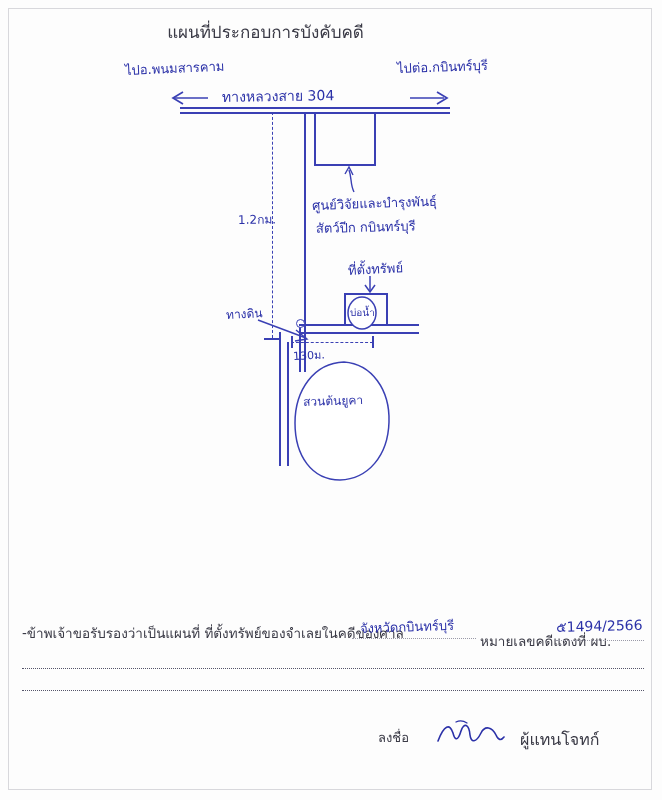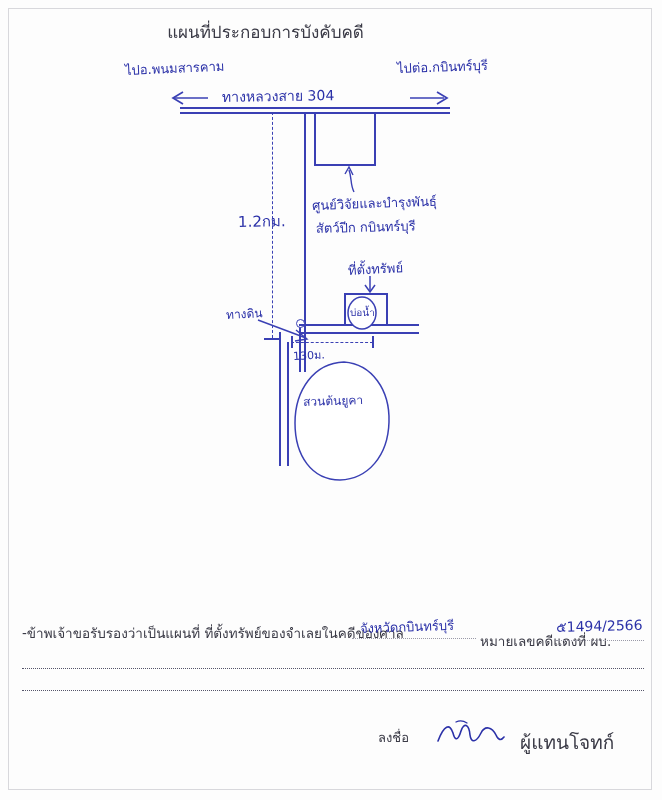--- a/index.html
+++ b/index.html
@@ -91,21 +91,21 @@
 
     <div class="hand noselect" style="left:312px;top:145px;font-size:13px;transform:rotate(-2deg);">ศูนย์วิจัยและบำรุงพันธุ์</div>
     <div class="hand noselect" style="left:316px;top:168px;font-size:13px;transform:rotate(-1.5deg);">สัตว์ปีก   กบินทร์บุรี</div>
 
     <div class="ink ink-v" style="left:304px;top:62px;height:260px;"></div>
     <div class="ink ink-v" style="left:299px;top:272px;height:50px;"></div>
 
     <div class="dash-v" style="left:272px;top:62px;height:226px;"></div>
     <div class="ink ink-h" style="left:264px;top:288px;width:16px;"></div>
 
-    <div class="hand noselect" style="left:238px;top:160px;font-size:15px;transform:rotate(-1deg);">1.2กม.</div>
+    <div class="hand noselect" style="left:238px;top:160px;font-size:12px;transform:rotate(-1deg);">1.2กม.</div>
 
     <div class="hand noselect" style="left:226px;top:255px;font-size:12px;transform:rotate(-3deg);">ทางดิน</div>
     <svg style="left:258px;top:268px;width:52px;height:26px;">
       <line x1="0" y1="2" x2="48" y2="20" stroke="#3a40b4" stroke-width="1.4"></line>
       <polyline points="38,12 49,21 37,23" fill="none" stroke="#3a40b4" stroke-width="1.4"></polyline>
     </svg>
 
     <div style="position:absolute;left:296px;top:269px;width:7px;height:7px;border:1.6px solid #3a40b4;border-radius:50%;background:#fff;"></div>
 
     <div class="ink ink-h" style="left:299px;top:274px;width:120px;"></div>
@@ -162,17 +162,17 @@
   <div style="position:absolute;left:0;top:715px;width:662px;height:70px;">
 
     <div class="print noselect" style="left:378px;top:12px;font-size:13px;">ลงชื่อ</div>
 
     <svg style="left:436px;top:4px;width:70px;height:30px;">
       <path d="M2,22 C8,6 14,4 17,14 C19,22 22,22 25,12 C28,3 33,5 34,16 C35,24 40,24 45,14 C49,6 56,8 60,16 C62,21 65,22 68,18" fill="none" stroke="#2b31a8" stroke-width="1.6" stroke-linecap="round"></path>
       <path d="M20,3 C24,1 28,2 31,4" fill="none" stroke="#2b31a8" stroke-width="1.3" stroke-linecap="round"></path>
     </svg>
     <div class="hand noselect" style="left:436px;top:10px;font-size:15px;opacity:0;">วิฑูรย์</div>
 
-    <div class="print noselect" style="left:520px;top:12px;font-size:19px;">ผู้แทนโจทก์</div>
+    <div class="print noselect" style="left:520px;top:12px;font-size:16px;">ผู้แทนโจทก์</div>
 
   </div>
 
 </div>
 
 </body></html>

